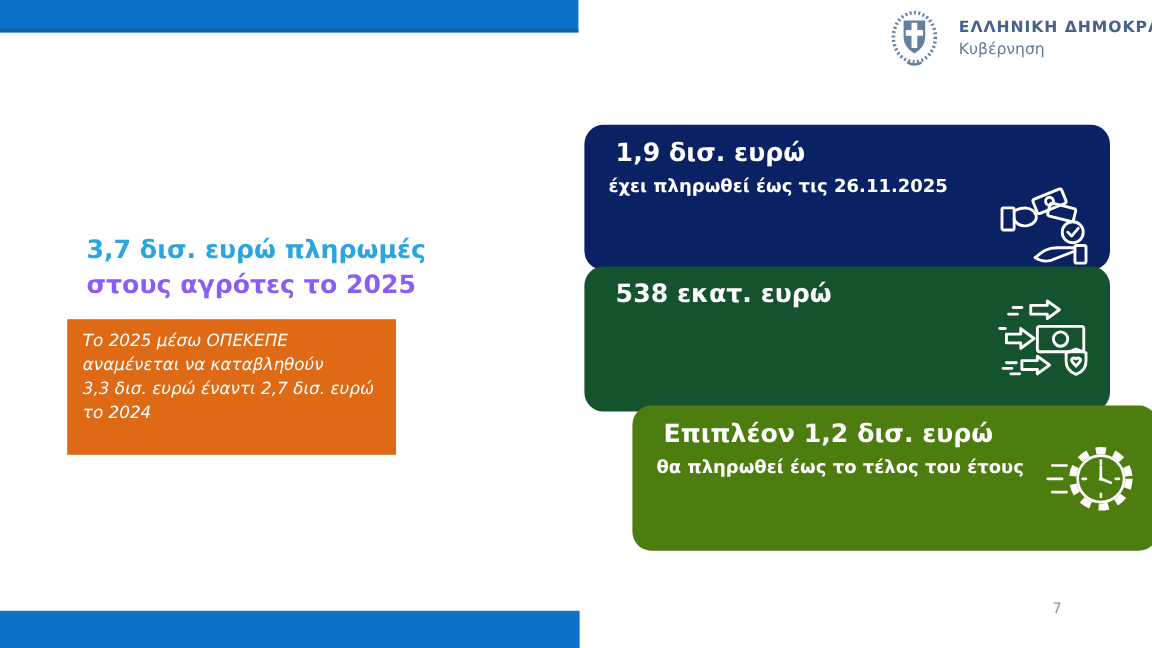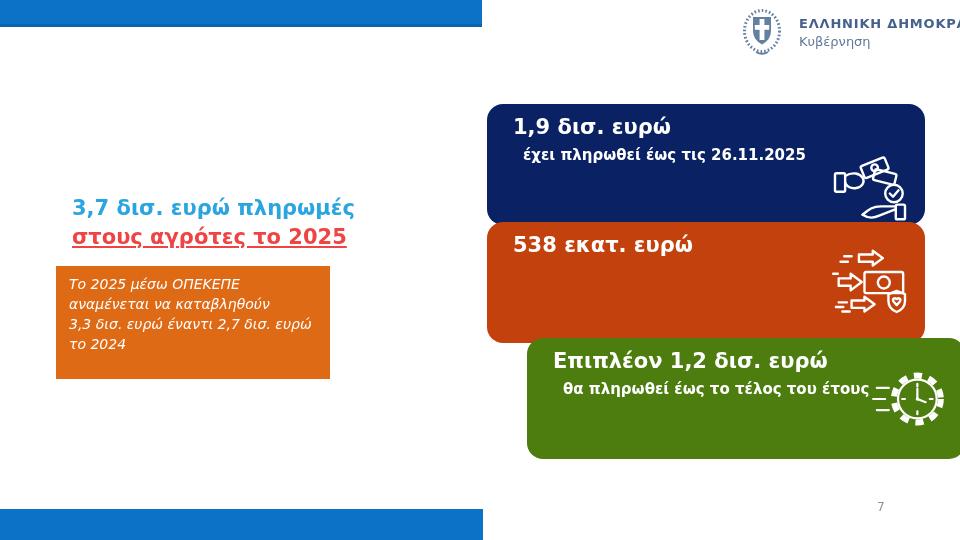--- a/index.html
+++ b/index.html
@@ -14,35 +14,35 @@
   .bottom-bar {
     position:absolute; left:0; top:509px; width:483px; height:31px;
   }
   .gov-logo { position:absolute; left:737px; top:6px; display:flex; align-items:center; gap:12px; }
   .emblem { width:50px; height:50px; }
   .gov-text { padding-top:2px; }
   .gov-title { font-size:13px; font-weight:bold; letter-spacing:0.8px; color:#45618c; white-space:nowrap; }
   .gov-sub { font-size:13px; color:#60799b; margin-top:3px; }
   .headline { position:absolute; left:72px; top:194px; font-weight:bold; font-size:21px; line-height:29px; white-space:nowrap; }
   .headline-1 { color:#2aa5e0; }
-  .headline-2 { color:#ef4444;text-decoration:underline; }
+  .headline-2 { color:#8b5cf6; }
   .note {
     position:absolute; left:56px; top:266px; width:274px; height:113px;
     box-sizing:border-box; padding:8px 12px 0 13px;
     color:#ffffff; font-style:italic; font-size:14px; line-height:20px;
   }
   .card {
     position:absolute; left:487px; width:438px; height:121px;
     border-radius:16px; color:#ffffff;
   }
   .card-1 { top:104px; }
   .card-2 { top:222px; }
   .card-3 { top:338px; }
   .card-amount { position:absolute; left:26px; top:11px; font-size:21px; font-weight:bold; white-space:nowrap; }
-  .card-desc   { position:absolute; left:36px; top:42px; font-size:15px; font-weight:bold; white-space:nowrap; }
+  .card-desc   { position:absolute; left:20px; top:42px; font-size:15px; font-weight:bold; white-space:nowrap; }
   .card-icon { position:absolute; right:16px; top:50%; transform:translateY(-50%); }
   .card-1 .card-icon { top:auto; bottom:2px; transform:none; }
   .page-number { position:absolute; left:877px; top:500px; font-size:12px; color:#8a8f94; }
 </style>
 </head>
 <body>
 
 <div id="slide">
 
   <div class="top-bar" style="background: rgb(11, 114, 199);"></div>
@@ -87,21 +87,21 @@
         <rect x="46" y="20" width="24" height="12" rx="2"></rect>
       </g>
       <circle cx="68" cy="44" r="9.5"></circle>
       <path d="M63.5 44 l3.5 3.5 6 -7"></path>
       <rect x="70" y="56" width="10" height="16" rx="1.5"></rect>
       <path d="M70 58 h-16 c-10 0 -14 4 -20 9"></path>
       <path d="M34 67 c6 4 12 4 18 1 l18 -7"></path>
     </svg>
   </div>
 
-  <div class="card card-2" style="background: #c2410c;">
+  <div class="card card-2" style="background: #14532d;">
     <div class="card-amount">538 εκατ. ευρώ</div>
     <svg class="card-icon" width="78" height="70" viewBox="0 0 84 76" fill="none" stroke="#ffffff" stroke-width="2.6" stroke-linecap="round" stroke-linejoin="round">
       <path d="M30 7 h15 v-4 l11 8 -11 8 v-4 h-15 z"></path>
       <path d="M14 9 h8 M10 15 h8"></path>
       <rect x="36" y="26" width="42" height="23" rx="2"></rect>
       <circle cx="57" cy="37.5" r="6.5"></circle>
       <path d="M8 33 h13 v-5 l12 9 -12 9 v-5 H8 z"></path>
       <path d="M2 28 h5"></path>
       <path d="M22 57 h14 v-4 l11 8 -11 8 v-4 H22 z"></path>
       <path d="M8 59 h9 M5 64 h8 M12 69 h8"></path>

